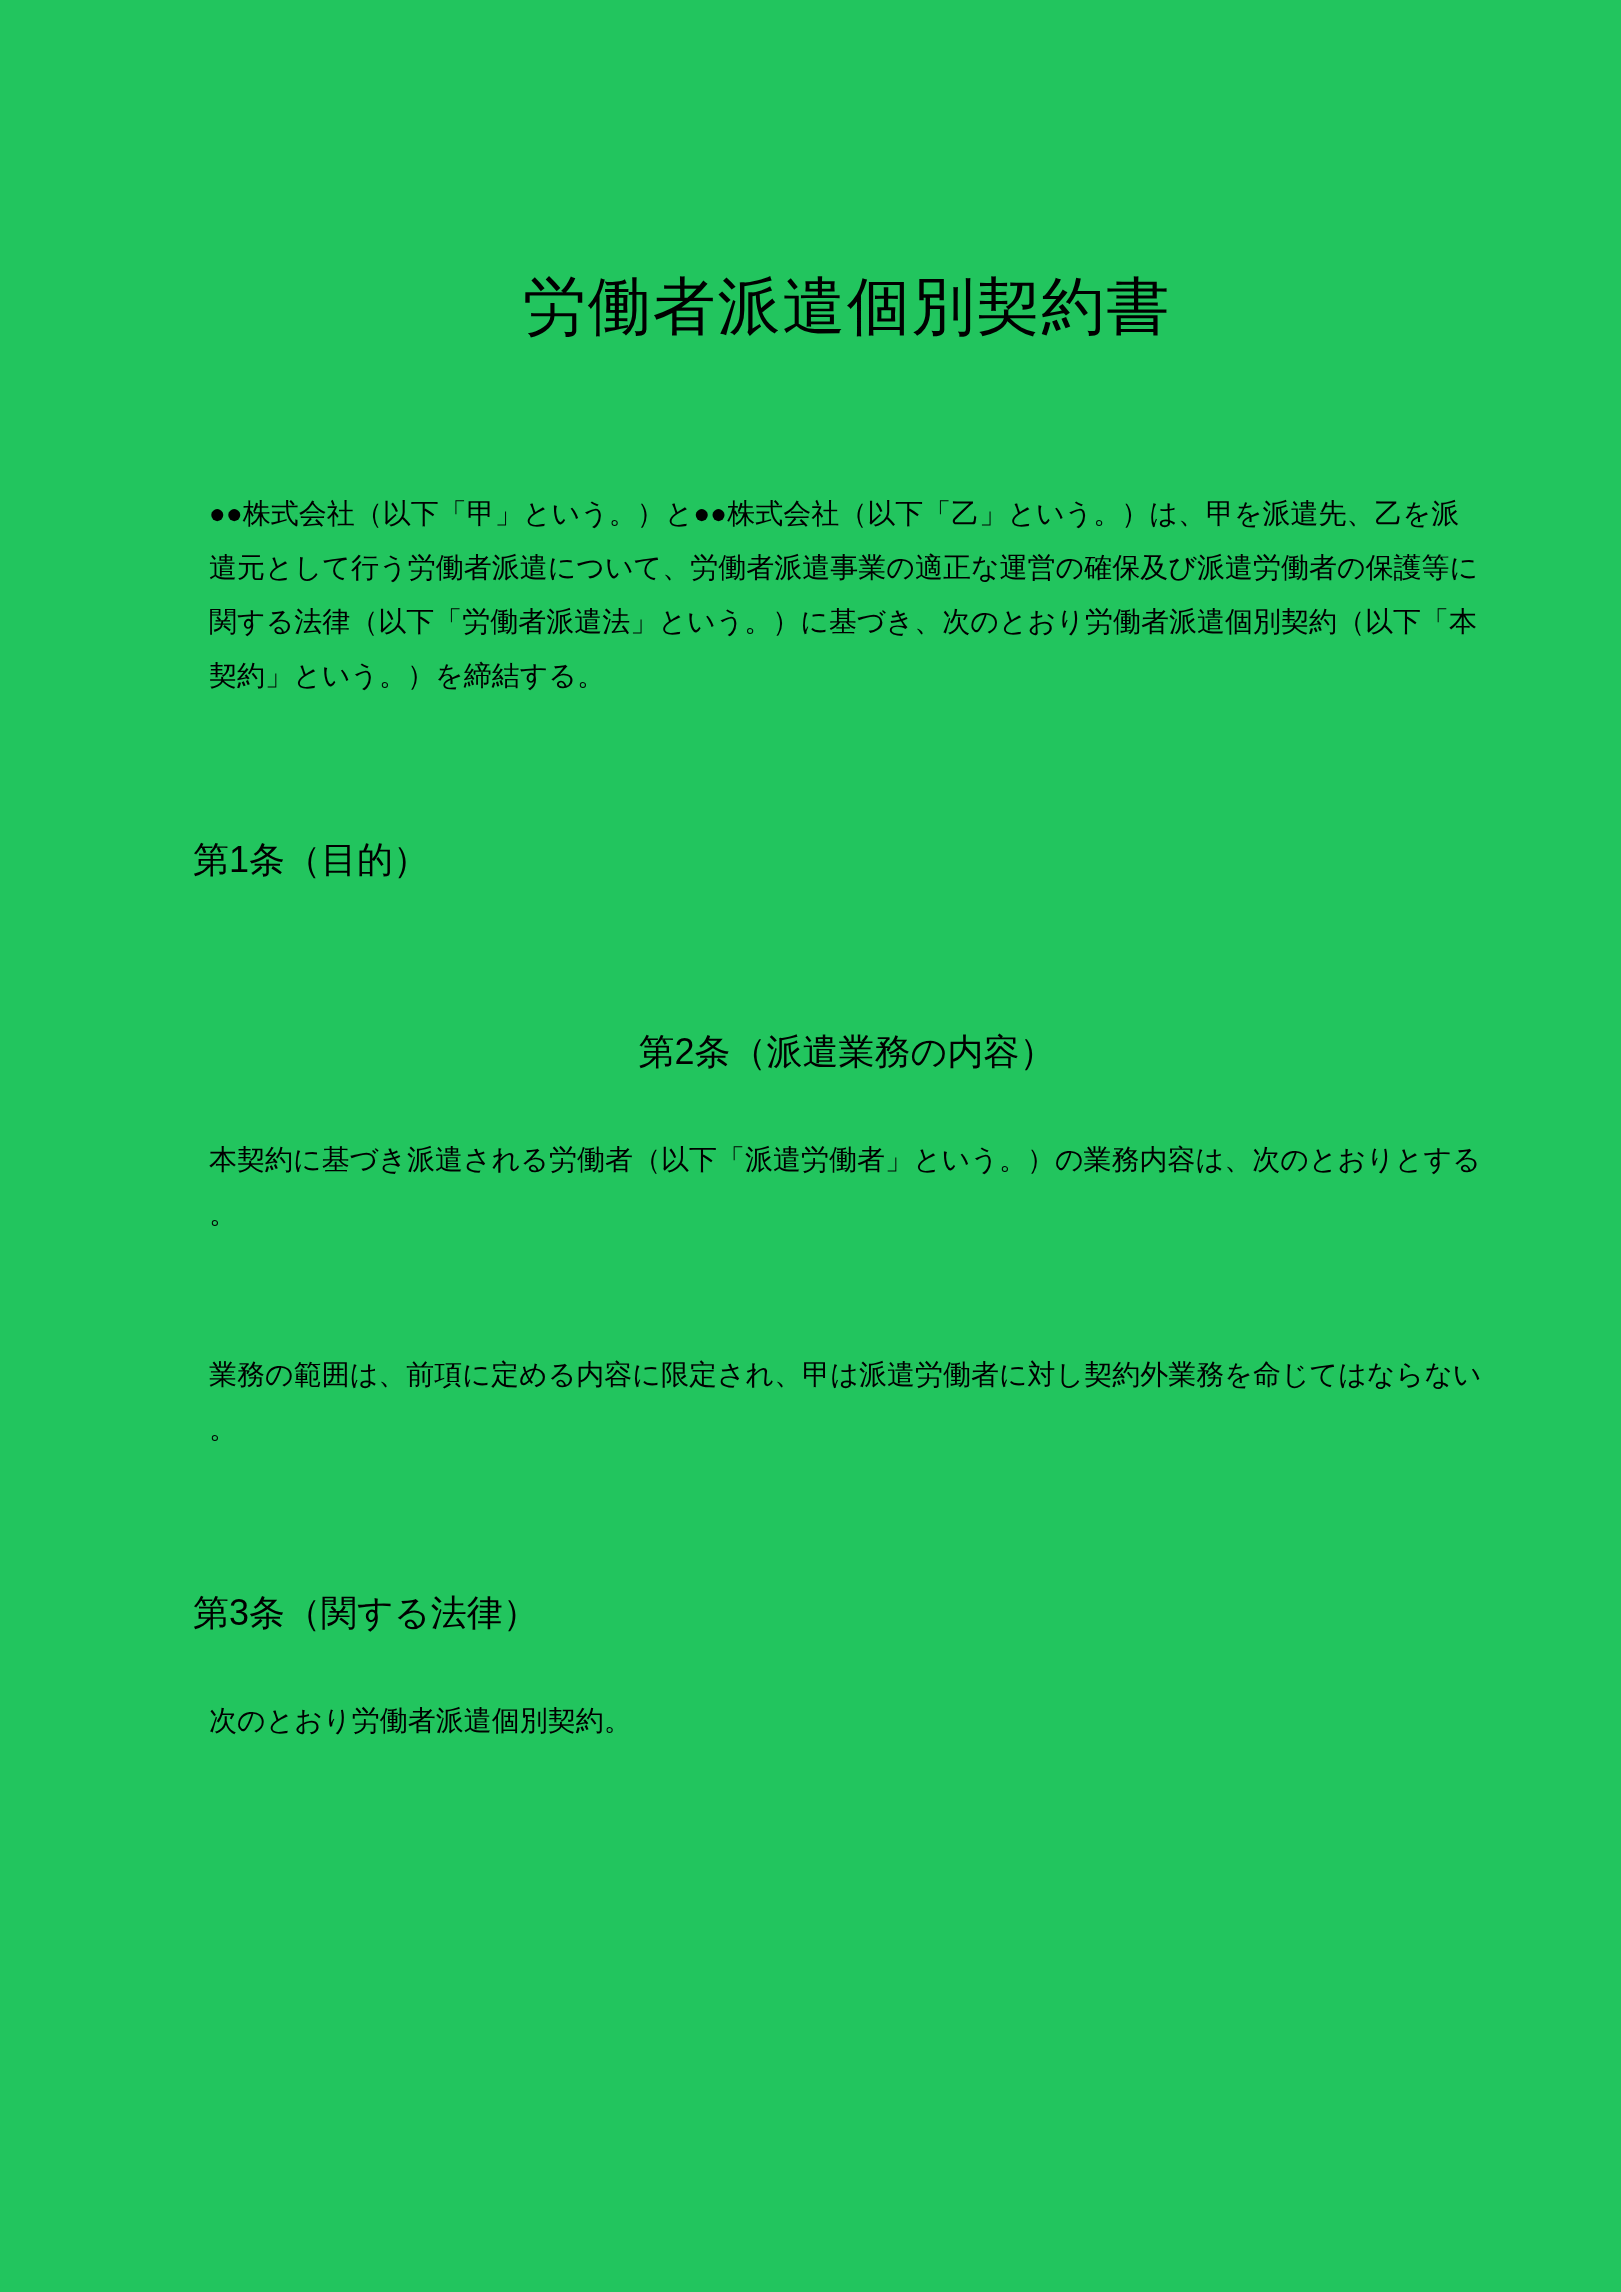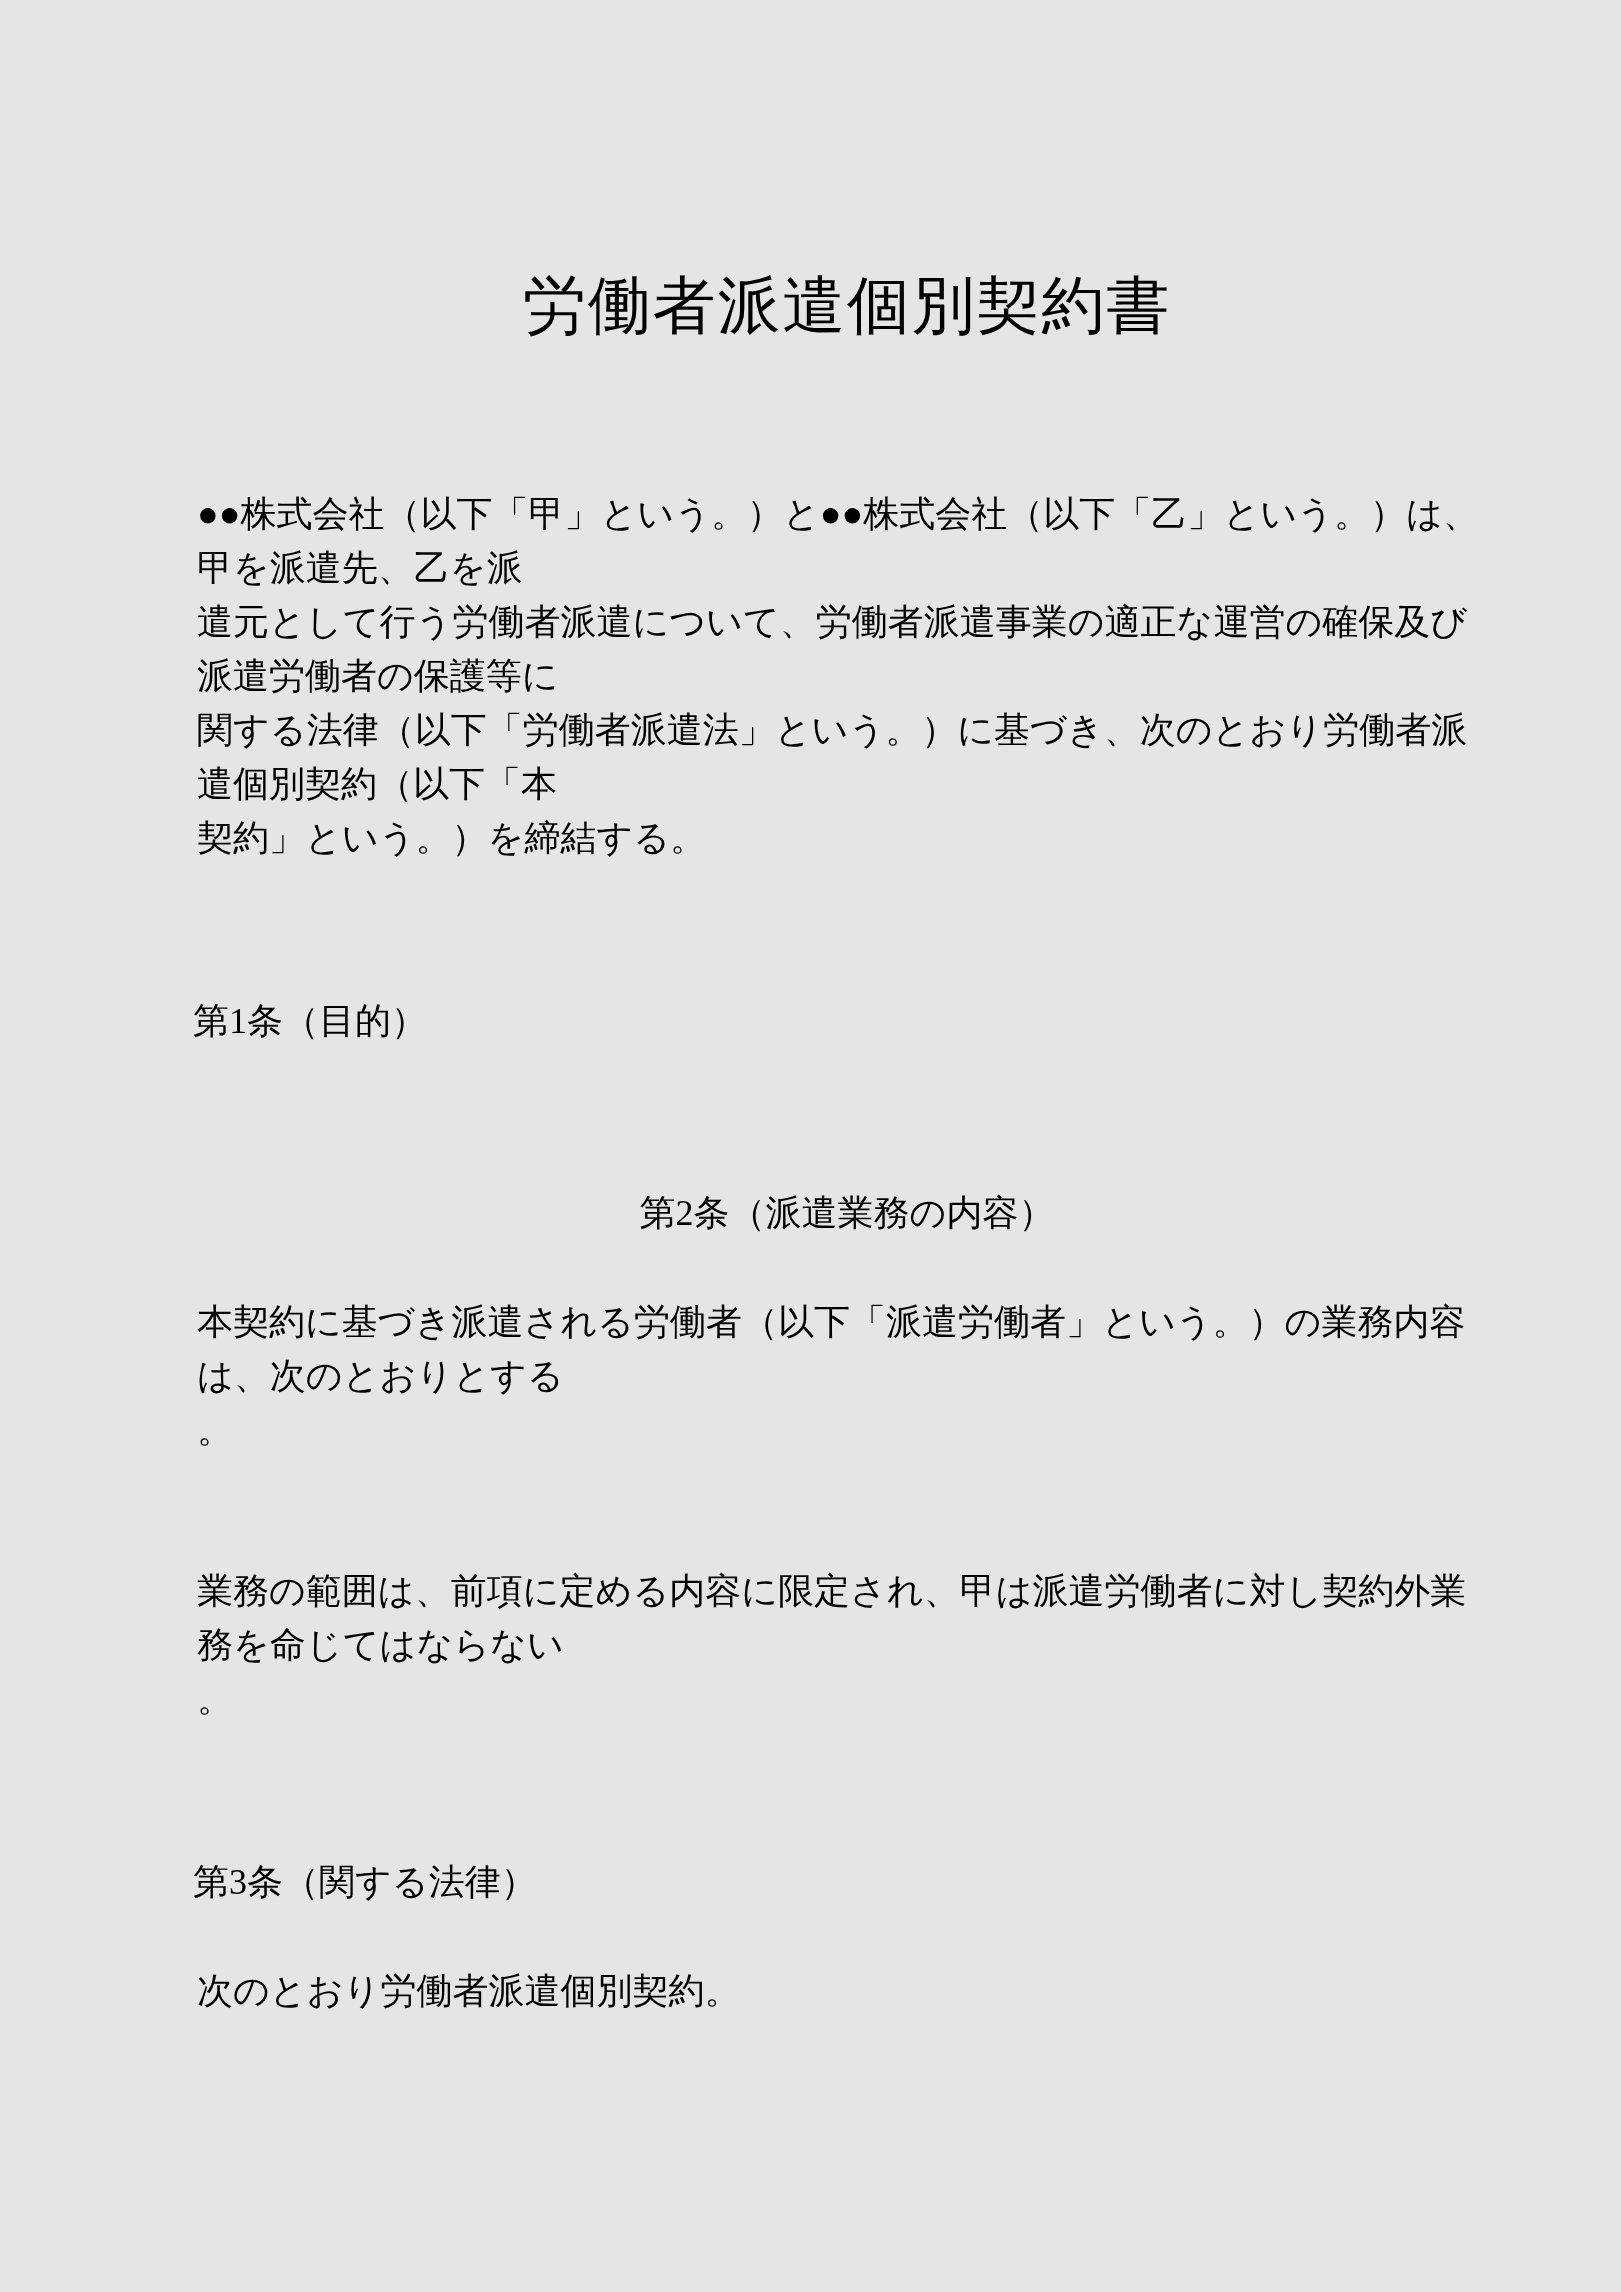--- a/index.html
+++ b/index.html
@@ -5,23 +5,23 @@
   * { box-sizing: border-box; }
   html, body {
     margin: 0;
     padding: 0;
     background: #ffffff;
   }
   .page {
     position: relative;
     width: 1622px;
     height: 2293px;
-    background: #e5e5e5;
+    background: #22c55e;
     color: #000000;
-    font-family: Liberation Serif, serif;
+    font-family: Liberation Sans, sans-serif;
     overflow: hidden;
   }
   .content {
     padding: 0 121px 0 193px;
   }
   .doc-title {
     margin: 269px 0 0 0;
     font-size: 63px;
     line-height: 75px;
     font-weight: 400;
@@ -30,22 +30,22 @@
     white-space: pre-line;
   }
   .article-heading {
     margin: 0;
     font-size: 36px;
     line-height: 63px;
     font-weight: 400;
     white-space: pre-line;
   }
   .body-para {
-    margin: 4px;
-    font-size: 36px;
+    margin: 16px;
+    font-size: 28px;
     line-height: 54px;
     font-weight: 400;
     white-space: pre-line; 
   }
   .gap-160 { margin-top: 143px; }
   .gap-144 { margin-top: 129px; text-align: center; }
   .gap-140 { margin-top: 125px; }
   .gap-120 { margin-top: 107px; }
   .gap-56  { margin-top: 50px; }
   .gap-48  { margin-top: 43px; }

